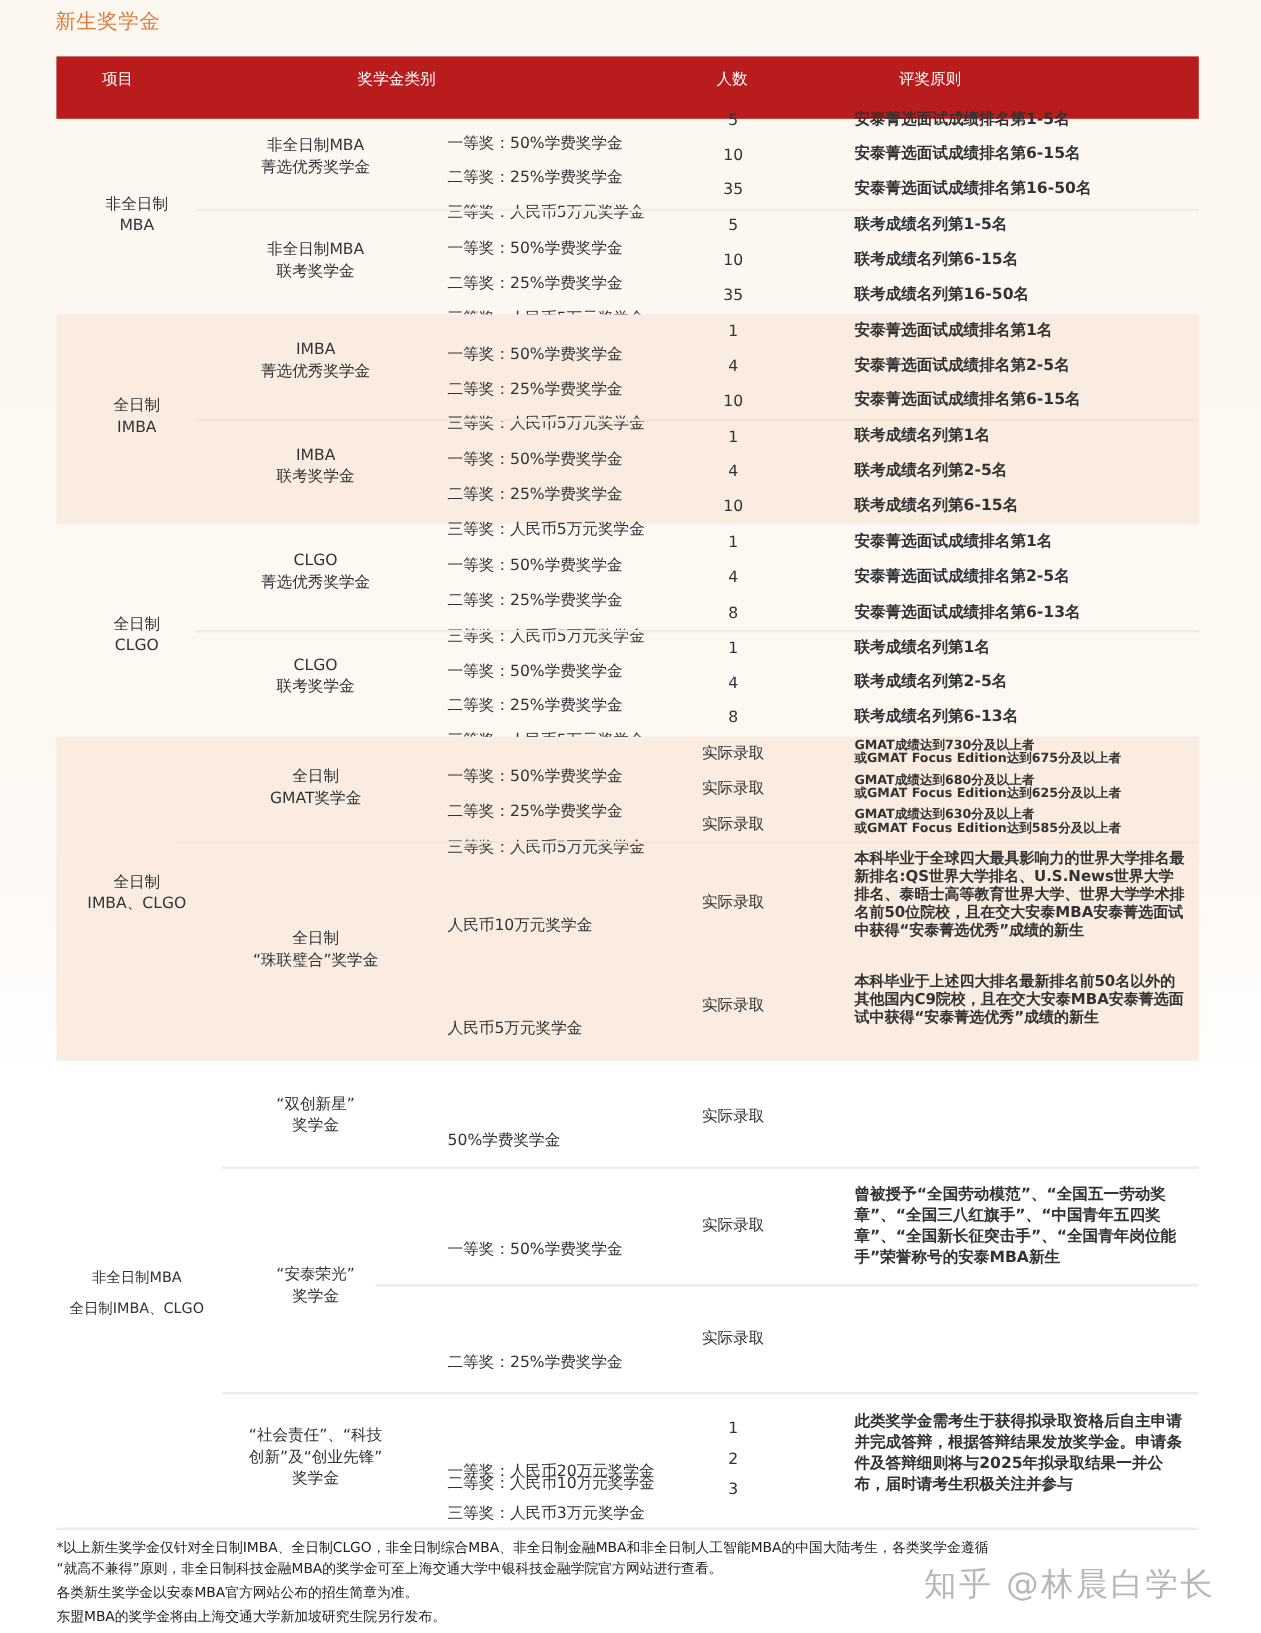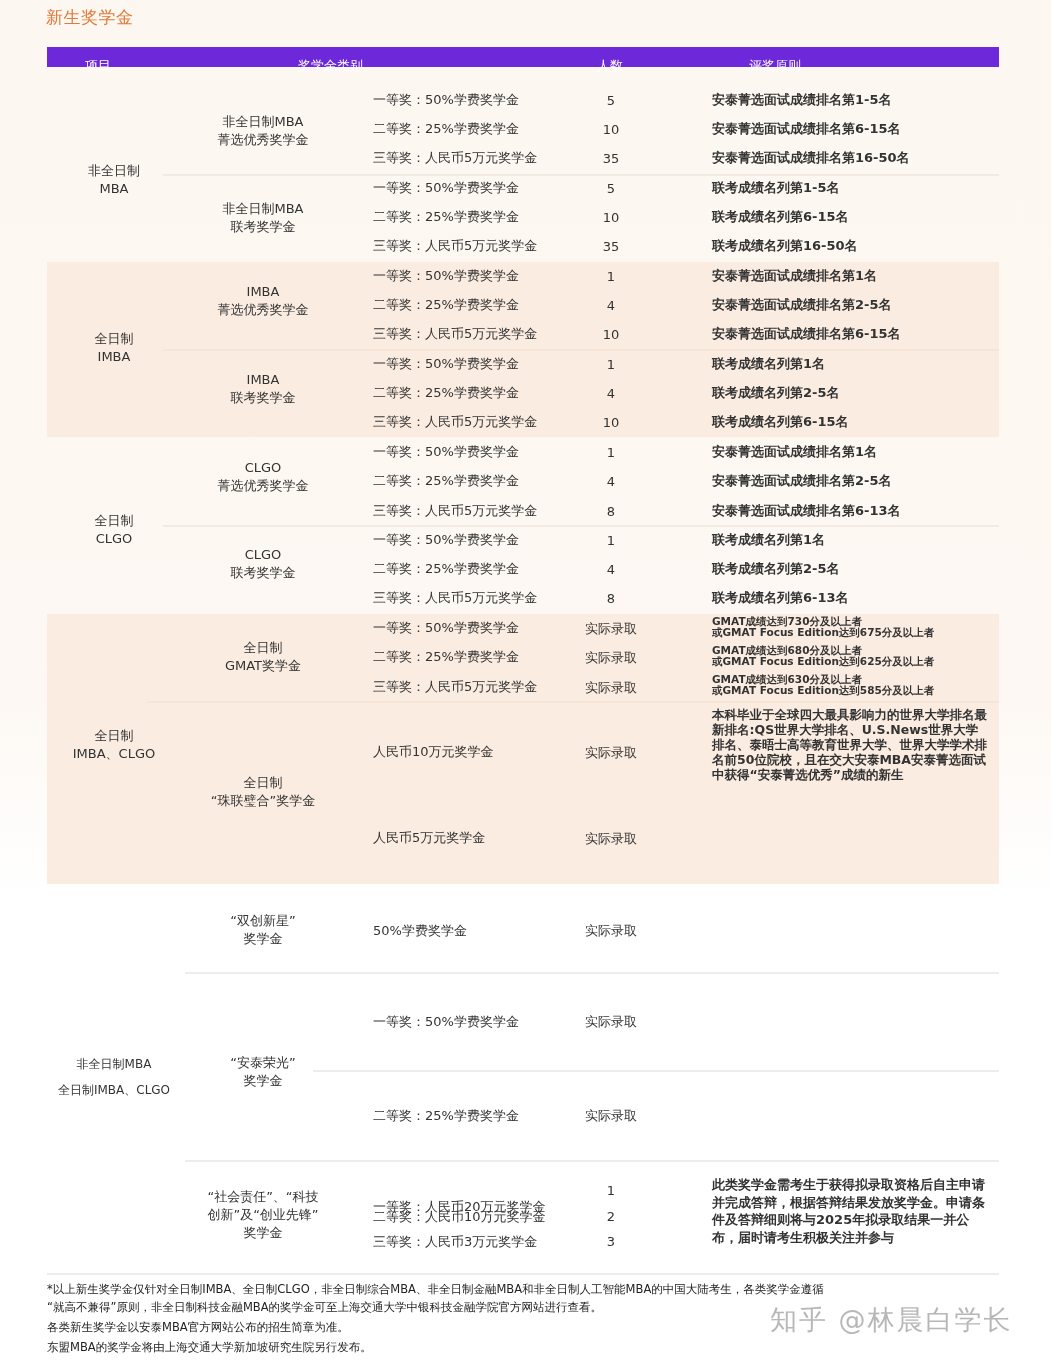--- a/index.html
+++ b/index.html
@@ -8,32 +8,32 @@
     background: linear-gradient(to bottom, #fdf7f1 0px, #fdf8f3 700px, #ffffff 900px, #ffffff 100%);
     font-family: "DejaVu Sans", "Liberation Sans", sans-serif;
     color: #333;
     position: relative;
   }
   .title {
     position: absolute; left: 46px; top: 6px;
     font-size: 17px; color: #e07a3a; letter-spacing: 0.5px;
   }
   .hdr {
-    position: absolute; left: 47px; top: 47px; width: 952px; height: 20px;
-    background: #6d28d9; color: #fff; font-size: 13px;
+    position: absolute; left: 47px; top: 47px; width: 952px; height: 52px;
+    background: #b91c1c; color: #fff; font-size: 13px;
   }
   .hdr span { position: absolute; top: 10px; }
   .band { position: absolute; left: 47px; width: 952px; }
   .band.alt { background: #faece0; }
   .band.plain { background: transparent; }
   .band.white { background: #ffffff; }
   .cell { position: absolute; font-size: 13px; line-height: 18px; color: #333; }
   .c1 { width: 134px; left: 0; text-align: center; }
   .c2 { width: 168px; left: 132px; text-align: center; }
-  .c3 { left: 326px; white-space: nowrap; }
+  .c3 { left: 326px; white-space: nowrap; margin-top: 20px; }
   .c4 { left: 514px; width: 100px; text-align: center; }
   .c5 { left: 665px; white-space: nowrap; font-weight: bold; }
   .c5.wrap { white-space: normal; width: 275px; }
   .small { font-size: 10.5px; line-height: 11px; }
   .sep { position: absolute; height: 2px; background: #f1ebe4; }
   .sep.w { background: #ececec; }
   .foot { position: absolute; left: 47px; font-size: 11.5px; color: #222; white-space: nowrap; line-height: 18px; }
   .wm {
     position: absolute; left: 770px; top: 1302px; font-size: 27px; color: rgba(170,170,170,0.85);
     letter-spacing: 2px; text-shadow: 1px 1px 0 rgba(255,255,255,0.8);
@@ -183,20 +183,21 @@
   <div class="sep" style="left:100px;width:852px;top:87px;background:#f6e6d8"></div>
   <div class="cell c2" style="top:160px">
     <div>全日制</div>
       <div>“珠联璧合”奖学金</div>
   </div>
   <div class="cell c3" style="top:129px">人民币10万元奖学金</div>
   <div class="cell c4" style="top:130px">实际录取</div>
   <div class="cell c5 wrap" style="top:93px;font-size:12.5px;line-height:15px">本科毕业于全球四大最具影响力的世界大学排名最新排名:QS世界大学排名、U.S.News世界大学排名、泰晤士高等教育世界大学、世界大学学术排名前50位院校，且在交大安泰MBA安泰菁选面试中获得“安泰菁选优秀”成绩的新生</div>
   <div class="cell c3" style="top:215px">人民币5万元奖学金</div>
   <div class="cell c4" style="top:216px">实际录取</div>
+  <div class="cell c5 wrap" style="top:196px;font-size:12.5px;line-height:15px">本科毕业于上述四大排名最新排名前50名以外的其他国内C9院校，且在交大安泰MBA安泰菁选面试中获得“安泰菁选优秀”成绩的新生</div>
 </div>
 
 <div class="band white" style="top:886px;height:390px;background:transparent">
   <div class="cell c1" style="top:165px;font-size:12px;line-height:26px">
     <div>非全日制MBA</div>
       <div>全日制IMBA、CLGO</div>
   </div>
 
   <div class="cell c2" style="top:26px">
     <div>“双创新星”</div>
@@ -205,20 +206,21 @@
   <div class="cell c3" style="top:36px">50%学费奖学金</div>
   <div class="cell c4" style="top:36px">实际录取</div>
   <div class="sep w" style="left:138px;width:814px;top:86px"></div>
 
   <div class="cell c2" style="top:168px">
     <div>“安泰荣光”</div>
       <div>奖学金</div>
   </div>
   <div class="cell c3" style="top:127px">一等奖：50%学费奖学金</div>
   <div class="cell c4" style="top:127px">实际录取</div>
+  <div class="cell c5 wrap" style="top:101px;line-height:17.5px">曾被授予“全国劳动模范”、“全国五一劳动奖章”、“全国三八红旗手”、“中国青年五四奖章”、“全国新长征突击手”、“全国青年岗位能手”荣誉称号的安泰MBA新生</div>
   <div class="sep w" style="left:266px;width:686px;top:184px"></div>
   <div class="cell c3" style="top:221px">二等奖：25%学费奖学金</div>
   <div class="cell c4" style="top:221px">实际录取</div>
   <div class="sep w" style="left:138px;width:814px;top:274px"></div>
 
   <div class="cell c2" style="top:302px">
     <div>“社会责任”、“科技</div>
       <div>创新”及“创业先锋”</div>
       <div>奖学金</div>
   </div>

